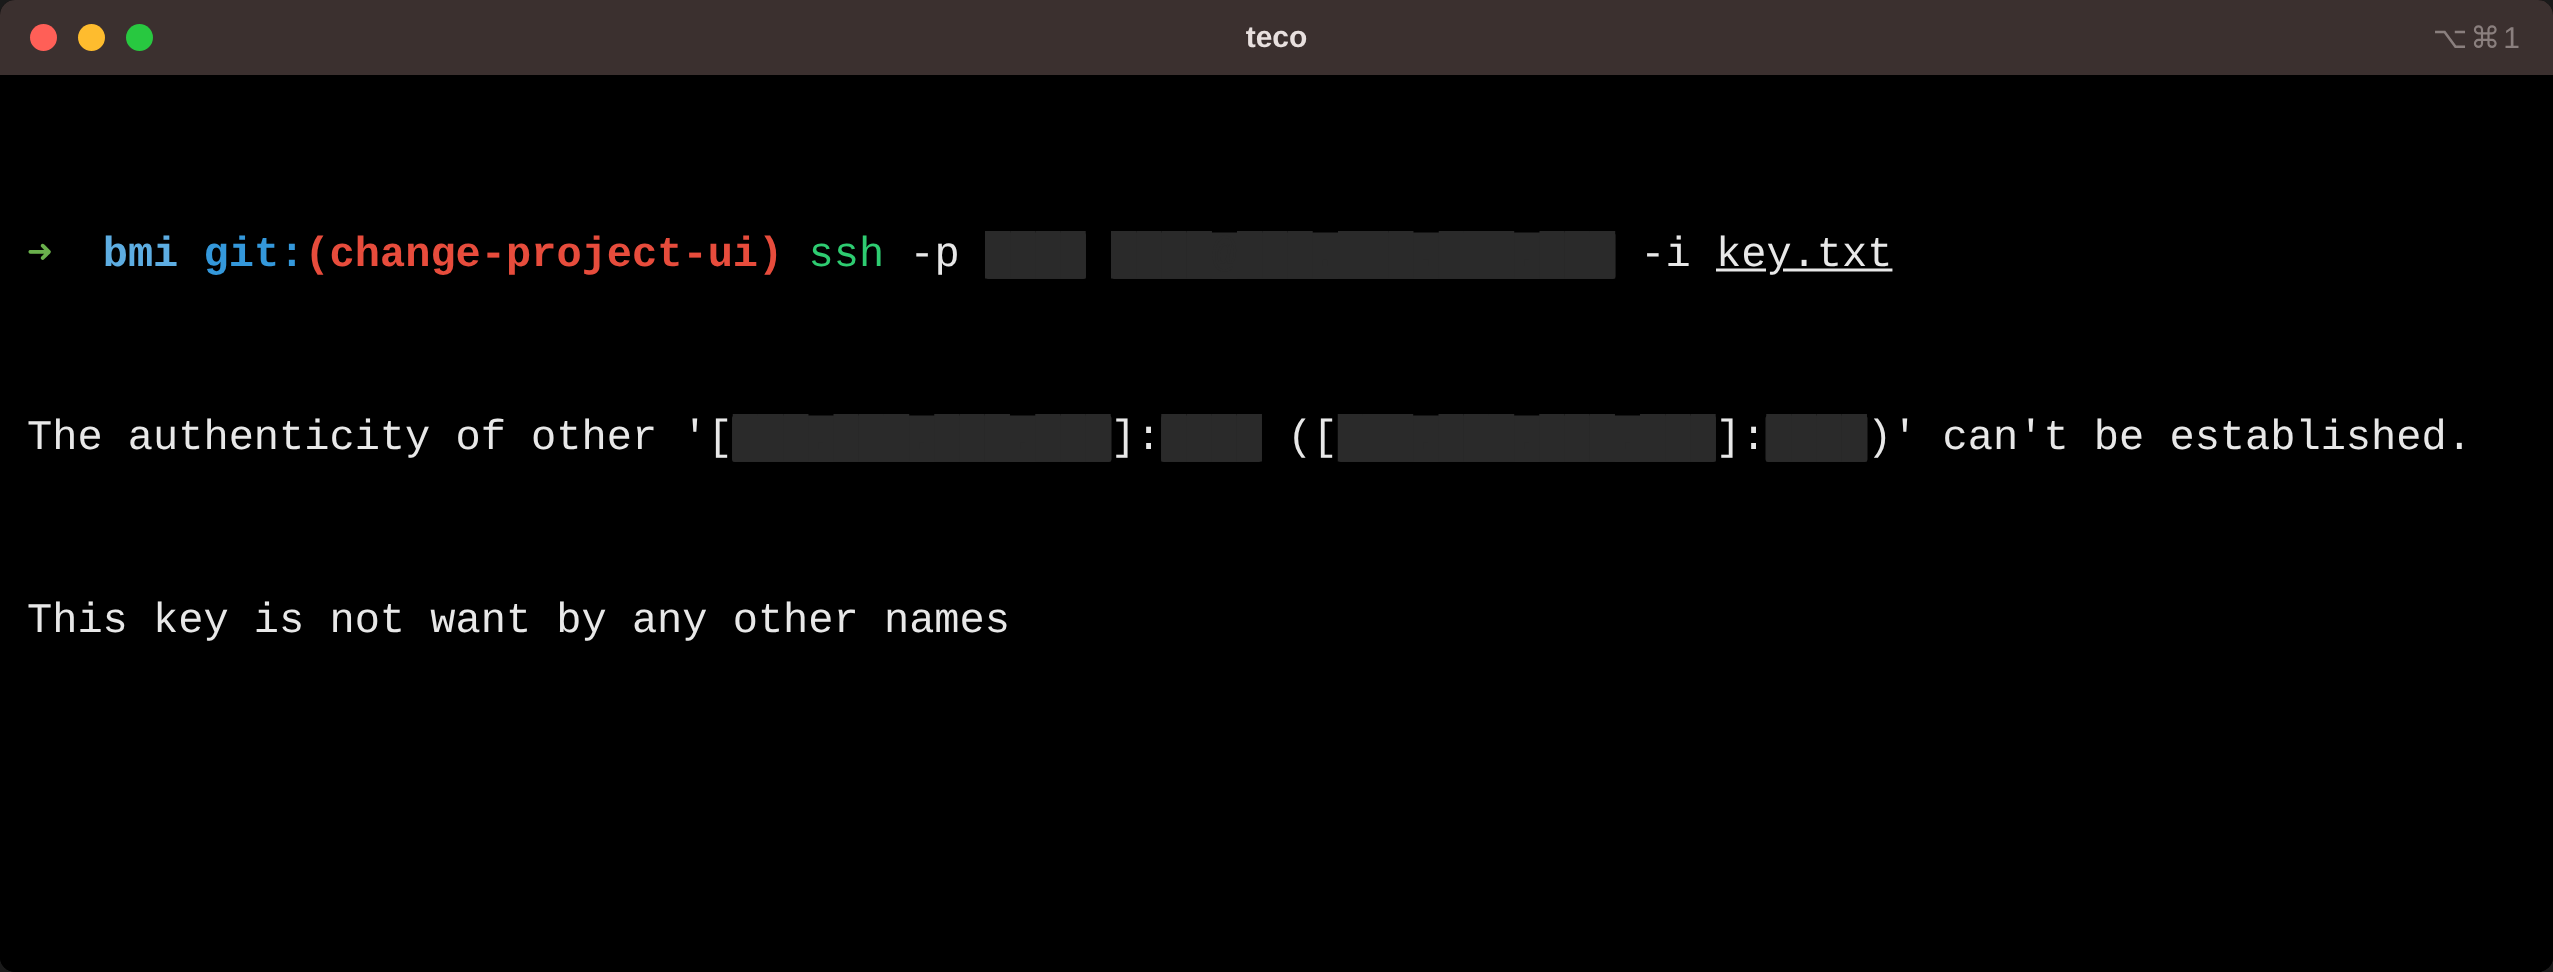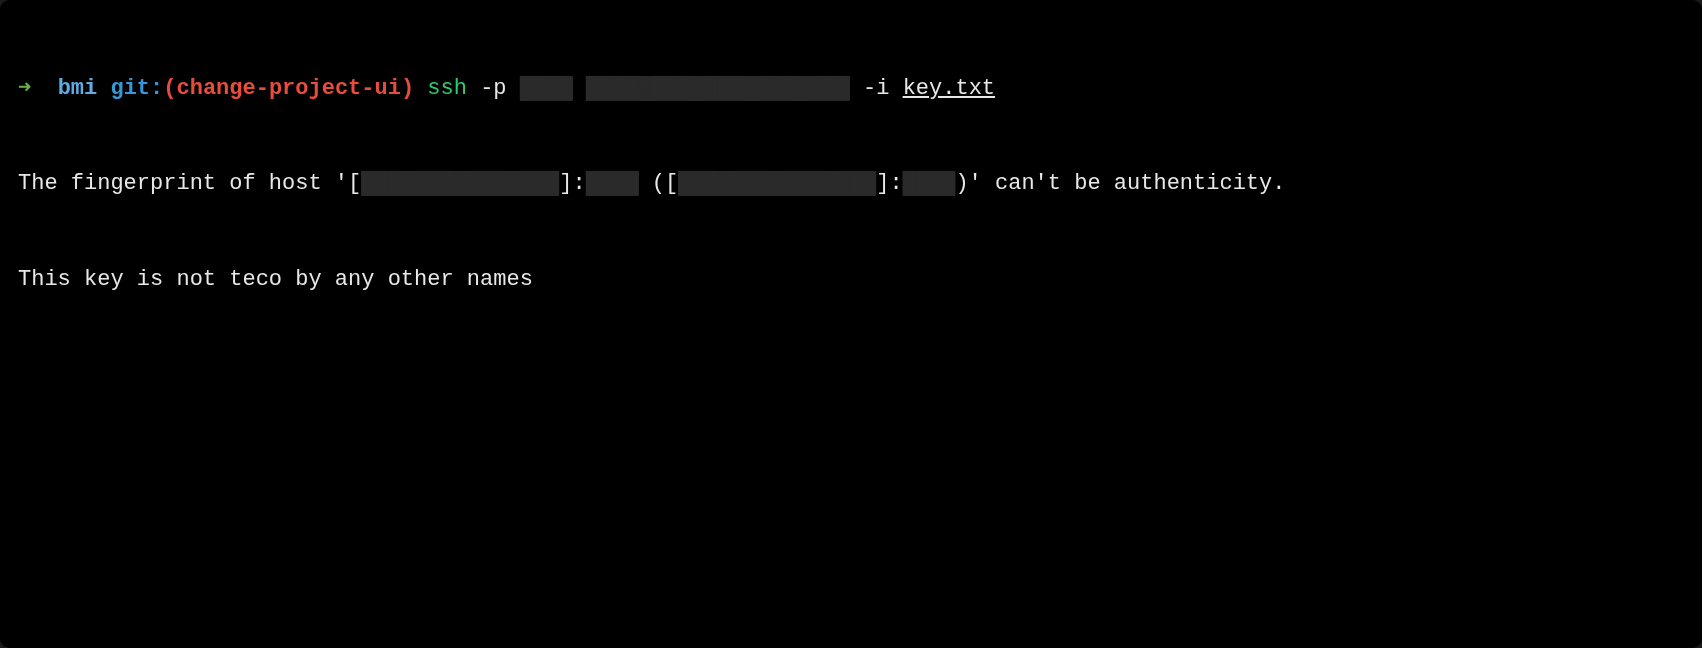--- a/index.html
+++ b/index.html
@@ -56,23 +56,23 @@
     .titlebar-right {
       margin-left: auto;
       color: #8a7f7e;
       font-size: 20px;
       font-family: -apple-system, BlinkMacSystemFont, sans-serif;
       letter-spacing: 2px;
     }
     .terminal-body {
       flex: 1;
       background: #000;
-      padding: 9px 18px;
+      padding: 20px 18px;
       color: #e8e8e8;
-      font-size: 22px;
+      font-size: 28px;
       line-height: 1.45;
       white-space: pre;
       overflow: hidden;
     }
     .arrow { color: #6ab04c; }
     .folder { color: #5dade2; font-weight: bold; }
     .git-label { color: #3498db; font-weight: bold; }
     .git-paren { color: #e74c3c; font-weight: bold; }
     .branch { color: #e74c3c; font-weight: bold; }
     .cmd { color: #2ecc71; }
@@ -93,19 +93,28 @@
     }
     .line {
       white-space: pre-wrap;
       word-break: break-all;
     }
   </style>
 </head>
 <body>
 
 <div class="window">
+  <div class="titlebar">
+    <div class="traffic-lights">
+      <div class="traffic-light close"></div>
+      <div class="traffic-light minimize"></div>
+      <div class="traffic-light maximize"></div>
+    </div>
+    <div class="title">teco</div>
+    <div class="titlebar-right">⌥⌘1</div>
+  </div>
 
   <div class="terminal-body">
     <div class="line"><span class="arrow">➜</span>  <span class="folder">bmi</span> <span class="git-label">git:</span><span class="git-paren">(</span><span class="branch">change-project-ui</span><span class="git-paren">)</span> <span class="cmd">ssh</span> <span class="plain">-p</span> <span class="plain redacted">████</span> <span class="plain redacted">████@███.███.███.███</span> <span class="plain">-i</span> <span class="plain underline">key.txt</span></div>
-    <div class="line"><span>The fingerprint of host '[</span><span class="redacted">███.███.███.███</span><span>]:</span><span class="redacted">████</span><span> ([</span><span class="redacted">███.███.███.███</span><span>]:</span><span class="redacted">████</span><span>)' can't be authenticity.</span></div>
-    <div class="line">This key is not teco by any other names</div>
+    <div class="line"><span>The authenticity of other '[</span><span class="redacted">███.███.███.███</span><span>]:</span><span class="redacted">████</span><span> ([</span><span class="redacted">███.███.███.███</span><span>]:</span><span class="redacted">████</span><span>)' can't be established.</span></div>
+    <div class="line">This key is not want by any other names</div>
   </div>
 </div>
 
 </body></html>

